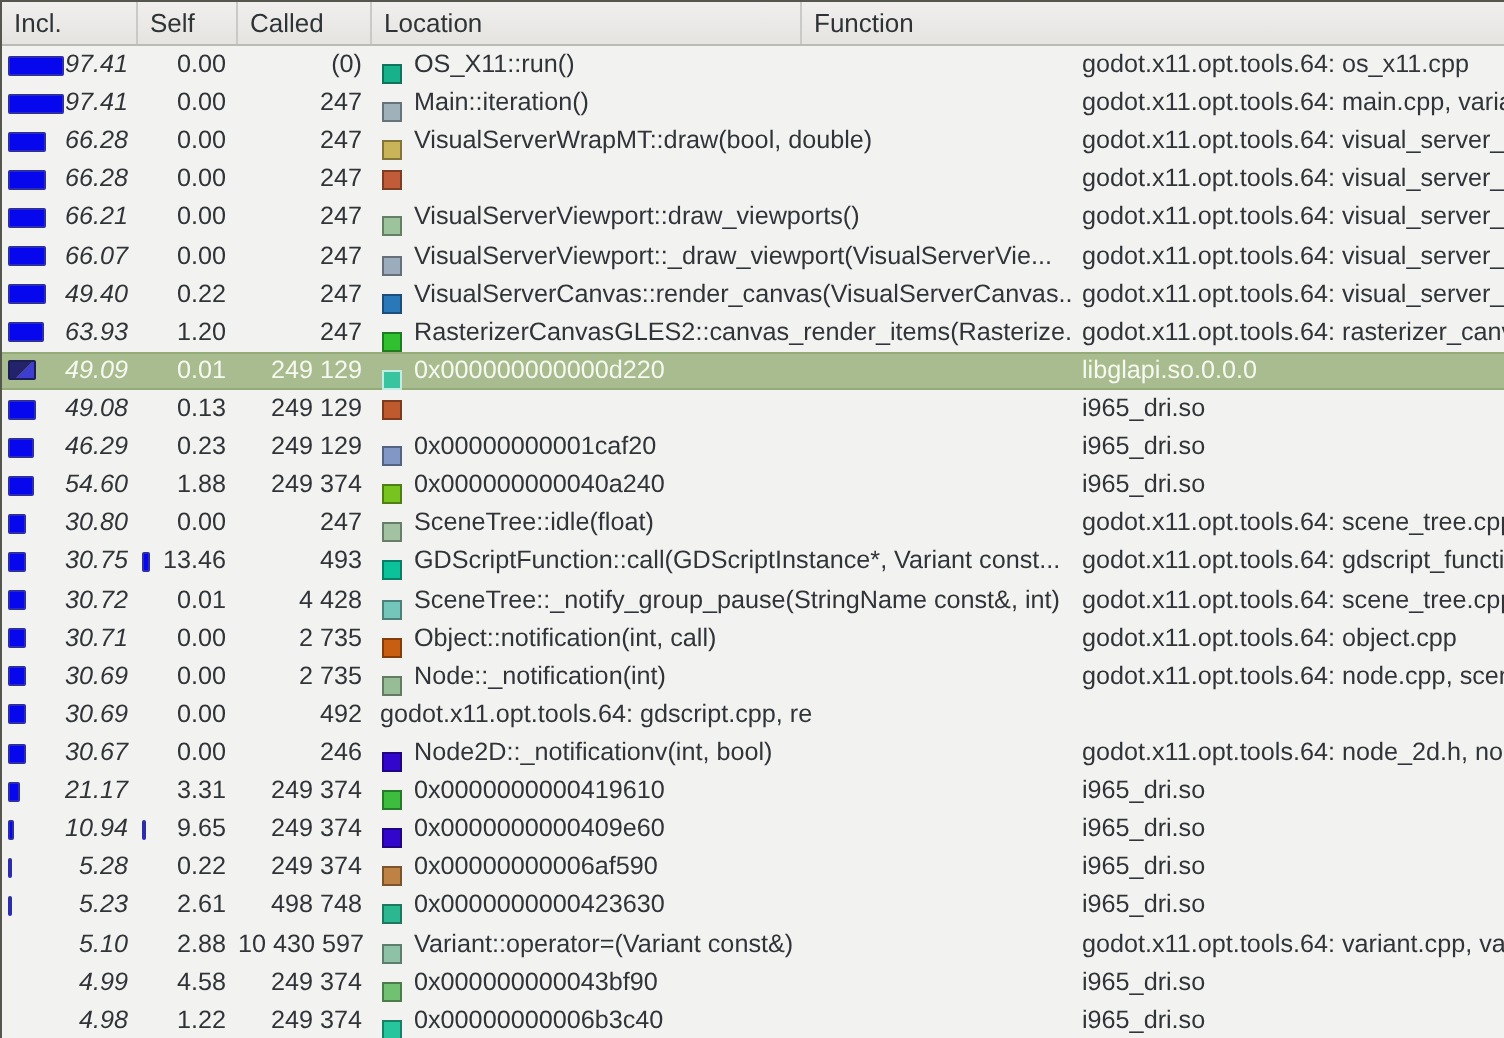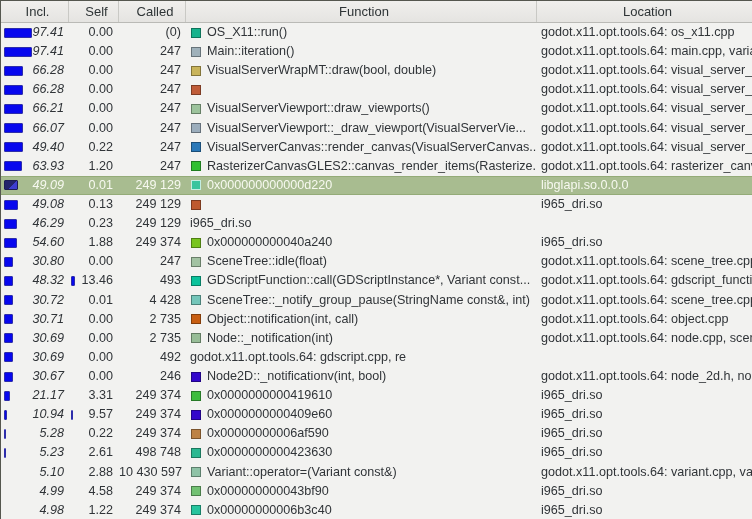--- a/index.html
+++ b/index.html
@@ -5,63 +5,63 @@
   html,body{margin:0;padding:0;background:#f2f2f0;}
   .profiler{
     width:752px;height:519px;box-sizing:border-box;overflow:hidden;
     border-top:1px solid #55574f;border-left:1px solid #55574f;
     background:#f2f2f0;
     font-family:"Liberation Sans","DejaVu Sans",sans-serif;
     color:#2e3436;position:relative;
   }
   .header{display:flex;height:22px;box-sizing:border-box;
     background:linear-gradient(#f0efed,#e5e4e1);
-    border-bottom:1px solid #babab6;text-align:center;}
+    border-bottom:1px solid #babab6;}
   .hcell{box-sizing:border-box;border-right:1px solid #c9c9c5;
     font-size:13px;line-height:21px;padding-left:6px;
     white-space:nowrap;overflow:hidden;}
   .hcell:last-child{border-right:none;}
   .h-incl{width:68px;}
   .h-self{width:50px;}
   .h-called{width:67px;}
   .h-func{width:351px;}
   .h-loc{flex:1;}
   .rows{position:relative;}
   .row{display:flex;height:19.115px;align-items:center;
     font-size:12.6px;line-height:19px;color:#303438;}
   .row.selected{background:#a8bc90;color:#f7f9f0;
     border-top:1px solid #94ab78;border-bottom:1px solid #94ab78;
     box-sizing:border-box;}
   .cell{box-sizing:border-box;white-space:nowrap;overflow:hidden;}
   .c-incl{width:68px;position:relative;text-align:right;padding-right:5px;font-style:italic;}
   .c-self{width:50px;position:relative;text-align:right;padding-right:6px;}
   .c-called{width:67px;text-align:right;padding-right:5px;}
-  .c-func{width:351px;padding-left:5px;display:flex;align-items:center;}
+  .c-func{width:351px;padding-left:5px;display:flex;align-items:flex-end;}
   .c-loc{flex:1;padding-left:4px;}
   .bar{position:absolute;left:3px;top:50%;transform:translateY(-50%);
     height:10px;background:#0707ee;
     border:1px solid #2d2daa;border-radius:1px;box-sizing:border-box;}
   .row.selected .bar{background:linear-gradient(135deg,#23236b 55%,#3d3dd0 55%);
     border-color:#1d1d55;}
   .self-bar{left:2px;}
   .func-icon{width:10px;height:10px;flex:0 0 10px;margin-right:6px;
     border:1px solid rgba(0,0,0,0.35);box-sizing:border-box;}
   .row.selected .func-icon{border-color:rgba(255,255,255,0.7);}
   .func-label{overflow:hidden;white-space:nowrap;}
 </style>
 </head>
 <body>
 
 <div class="profiler">
   <div class="header">
     <div class="hcell h-incl">Incl.</div>
     <div class="hcell h-self">Self</div>
     <div class="hcell h-called">Called</div>
+    <div class="hcell h-loc">Location</div>
     <div class="hcell h-func">Function</div>
-    <div class="hcell h-loc">Location</div>
   </div>
   <div class="rows" id="rows">
       <div class="row">
     <div class="cell c-incl">
       <span class="bar incl-bar" style="width: 28px;"></span>
       <span>97.41</span>
     </div>
     <div class="cell c-self">
       
       <span>0.00</span>
@@ -260,20 +260,24 @@
       <span class="bar incl-bar" style="width: 13px;"></span>
       <span>46.29</span>
     </div>
     <div class="cell c-self">
       
       <span>0.23</span>
     </div>
     <div class="cell c-called">
       <span>249 129</span>
     </div>
+    <div class="cell c-func">
+      <span class="func-icon" style="background: rgb(131, 151, 198);"></span>
+      <span class="func-label">0x00000000001caf20</span>
+    </div>
     <div class="cell c-loc">
       <span>i965_dri.so</span>
     </div>
   </div>
       <div class="row">
     <div class="cell c-incl">
       <span class="bar incl-bar" style="width: 13px;"></span>
       <span>54.60</span>
     </div>
     <div class="cell c-self">
@@ -307,21 +311,21 @@
       <span class="func-icon" style="background: rgb(162, 194, 162);"></span>
       <span class="func-label">SceneTree::idle(float)</span>
     </div>
     <div class="cell c-loc">
       <span>godot.x11.opt.tools.64: scene_tree.cpp,</span>
     </div>
   </div>
       <div class="row">
     <div class="cell c-incl">
       <span class="bar incl-bar" style="width: 9px;"></span>
-      <span>48.32</span>
+      <span>30.75</span>
     </div>
     <div class="cell c-self">
       <span class="bar self-bar" style="width: 4px;"></span>
       <span>13.46</span>
     </div>
     <div class="cell c-called">
       <span>493</span>
     </div>
     <div class="cell c-func">
       <span class="func-icon" style="background: rgb(11, 194, 155);"></span>
@@ -447,21 +451,21 @@
       <span>i965_dri.so</span>
     </div>
   </div>
       <div class="row">
     <div class="cell c-incl">
       <span class="bar incl-bar" style="width: 3px;"></span>
       <span>10.94</span>
     </div>
     <div class="cell c-self">
       <span class="bar self-bar" style="width: 2px;"></span>
-      <span>9.57</span>
+      <span>9.65</span>
     </div>
     <div class="cell c-called">
       <span>249 374</span>
     </div>
     <div class="cell c-func">
       <span class="func-icon" style="background: rgb(51, 7, 203);"></span>
       <span class="func-label">0x0000000000409e60</span>
     </div>
     <div class="cell c-loc">
       <span>i965_dri.so</span>

